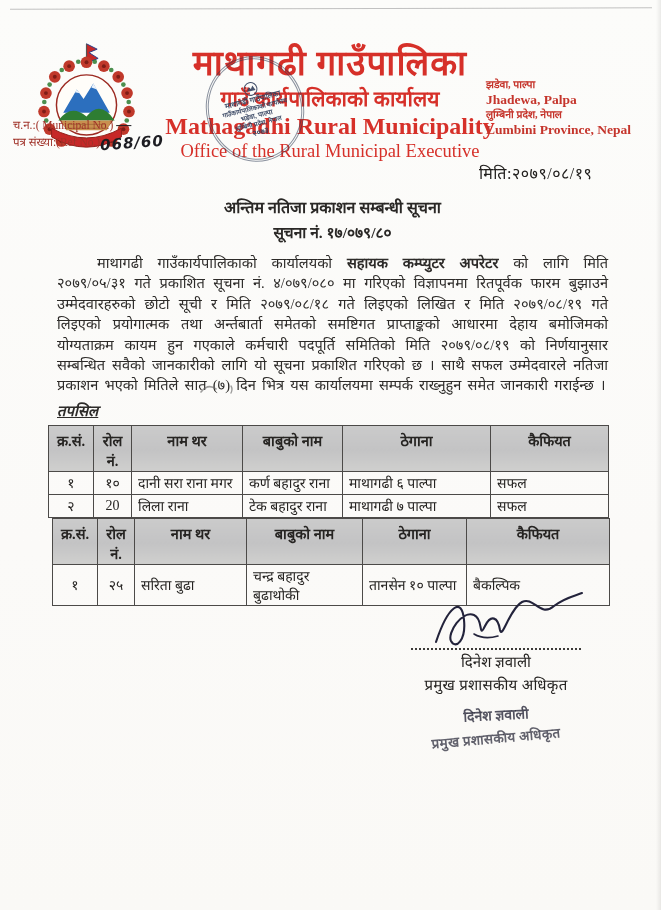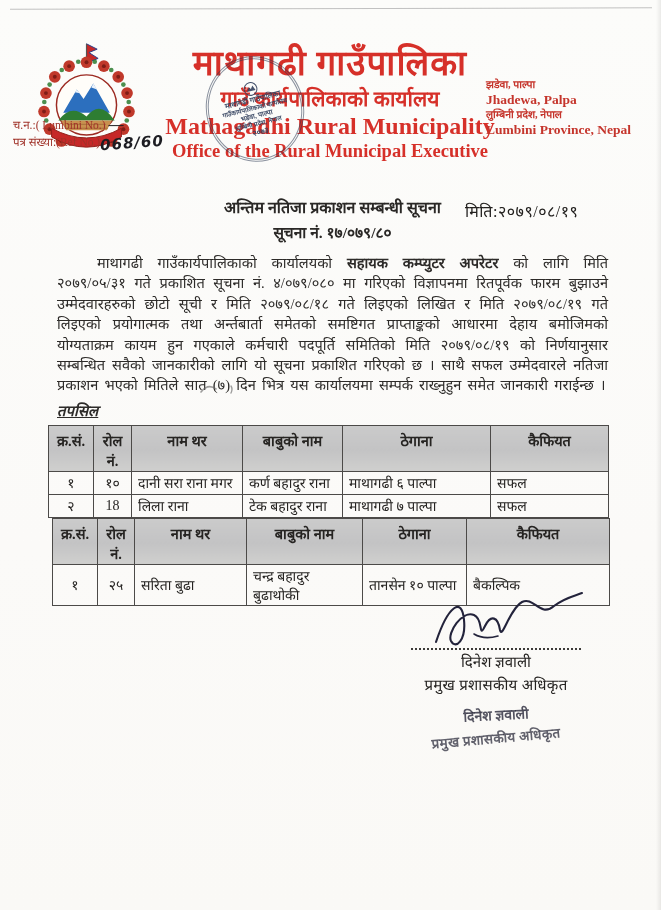--- a/index.html
+++ b/index.html
@@ -24,32 +24,32 @@
     font-weight:bold; color:#1d1d22; font-size:15px; display:inline-block;
     transform:rotate(-4deg) translateY(2px); letter-spacing:1px; }
   .hand-dash { font-weight:bold; color:#1d1d22; font-size:15px; }
 
   .head-center { position:absolute; left:118px; top:44px; width:424px; text-align:center;
     color:#d63029; }
   .head-np-title { font-size:35px; font-weight:bold; line-height:40px; letter-spacing:1px; }
   .head-np-sub { font-size:21px; font-weight:600; line-height:26px; margin-top:2px; }
   .head-en-title { font-size:24px; font-weight:bold; line-height:27px; margin-top:1px;
     font-family:"Liberation Serif",serif; }
-  .head-en-sub { font-size:18.5px; font-weight:bold; line-height:22px; }
+  .head-en-sub { font-size:18.5px; font-weight:normal; line-height:22px; }
 
   .contact-block { position:absolute; left:486px; top:78px; width:172px; text-align:left;
     color:#c5352c; }
   .contact-np-sm { font-size:10.5px; font-weight:600; line-height:14px; }
   .contact-en { font-size:13.5px; font-weight:bold; line-height:16px; }
   .contact-email { font-size:9.5px; line-height:14px; margin-top:2px; }
   .contact-email .em-label { font-style:italic; }
   .contact-email a { color:#c5352c; text-decoration:underline; }
 
-  .date-line { position:absolute; left:465px; top:162px; font-size:16px; color:#23211f;
-    letter-spacing:.5px;margin-top:38px; }
+  .date-line { position:absolute; left:479px; top:162px; font-size:16px; color:#23211f;
+    letter-spacing:.5px; }
 
   
   .hstamp { position:absolute; left:206px; top:56px; width:98px; height:106px;
     border:3px double rgba(44,56,82,.6); border-radius:50%;
     transform:rotate(-14deg); color:#33415e; opacity:.9;
     display:flex; flex-direction:column; align-items:center; justify-content:center;
     text-align:center; line-height:1.15; pointer-events:none; }
   .hstamp .st1 { font-size:7.5px; font-weight:bold; }
   .hstamp .st2 { font-size:6.5px; font-weight:600; }
   .hstamp .st3 { font-size:7px; font-weight:600; }
@@ -157,21 +157,21 @@
       <path d="M38 51 l2 -3 3 4 z M55 46 l2 -4 4 6 z" fill="#eaf2fb"></path>
       <path d="M21 80 Q34 62 50 76 Q64 58 79 80 Z" fill="#2e7d32"></path>
       <path d="M24 80 h52 l-5 10 h-42 z" fill="#c8904f"></path>
       <path d="M30 84 h40 M28 88 h44" stroke="#a5713a" stroke-width="1"></path>
 
       <path d="M14 88 Q50 108 86 88 L86 97 Q50 118 14 97 Z" fill="#c62828" stroke="#8e1f1a" stroke-width="1"></path>
     </svg>
   </div>
 
   <div class="despatch-block">
-    <div class="despatch-row"><span>च.न.:( Lumbini No.)</span> <span class="hand-dash">—</span></div>
+    <div class="despatch-row"><span>च.न.:( Municipal No.)</span> <span class="hand-dash">—</span></div>
     <div class="despatch-row"><span>पत्र संख्या:(Ref No.)</span><span class="hand">068/60</span></div>
   </div>
 
   <div class="head-center">
     <div class="head-np-title">माथागढी गाउँपालिका</div>
     <div class="head-np-sub">गाउँ कार्यपालिकाको कार्यालय</div>
     <div class="head-en-title">Mathagadhi Rural Municipality</div>
     <div class="head-en-sub">Office of the Rural Municipal Executive</div>
   </div>
 
@@ -227,21 +227,21 @@
         <tr>
           <td class="ctr">१</td>
           <td class="ctr">१०</td>
           <td>दानी सरा राना मगर</td>
           <td>कर्ण बहादुर राना</td>
           <td>माथागढी ६ पाल्पा</td>
           <td>सफल</td>
         </tr>
         <tr>
           <td class="ctr">२</td>
-          <td class="ctr">18</td>
+          <td class="ctr">20</td>
           <td>लिला राना</td>
           <td>टेक बहादुर राना</td>
           <td>माथागढी ७ पाल्पा</td>
           <td>सफल</td>
         </tr>
       </tbody>
     </table>
 
 
     <table class="rtable tbl-alt">

